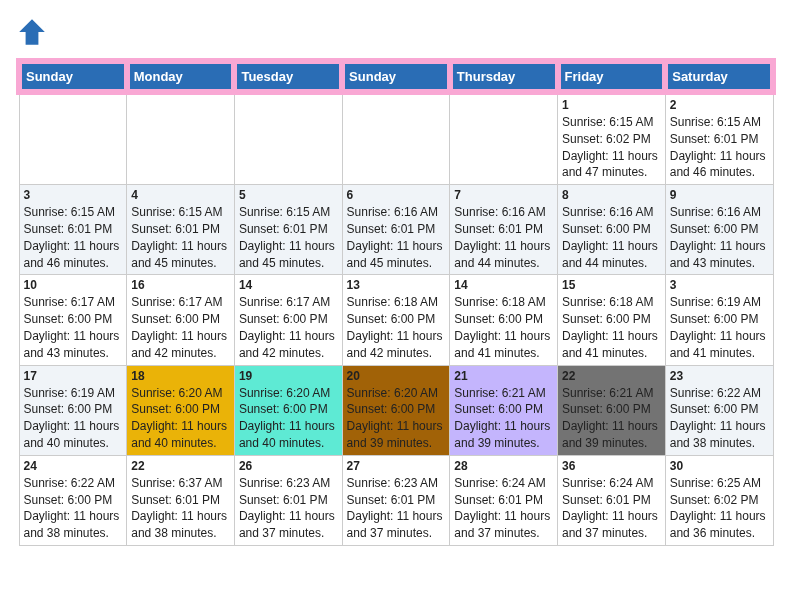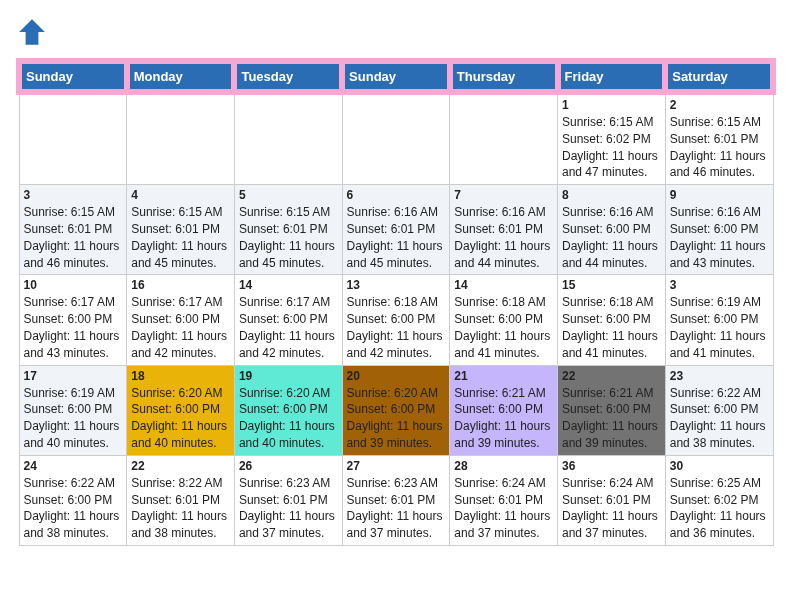--- a/index.html
+++ b/index.html
@@ -285,21 +285,21 @@
         </tr>
         <tr>
           <td>
             <span class="day-num">24</span>
             <div class="day-info">Sunrise: 6:22 AM
 Sunset: 6:00 PM
 Daylight: 11 hours and 38 minutes.</div>
           </td>
           <td>
             <span class="day-num">22</span>
-            <div class="day-info">Sunrise: 8:22 AM
+            <div class="day-info">Sunrise: 6:37 AM
 Sunset: 6:01 PM
 Daylight: 11 hours and 38 minutes.</div>
           </td>
           <td>
             <span class="day-num">26</span>
             <div class="day-info">Sunrise: 6:23 AM
 Sunset: 6:01 PM
 Daylight: 11 hours and 37 minutes.</div>
           </td>
           <td>

